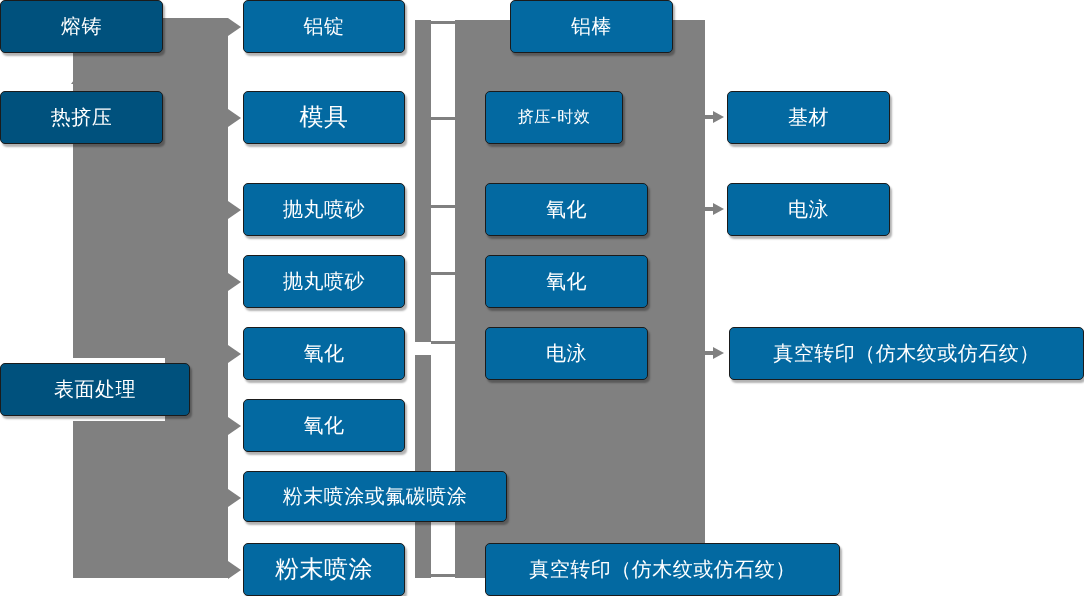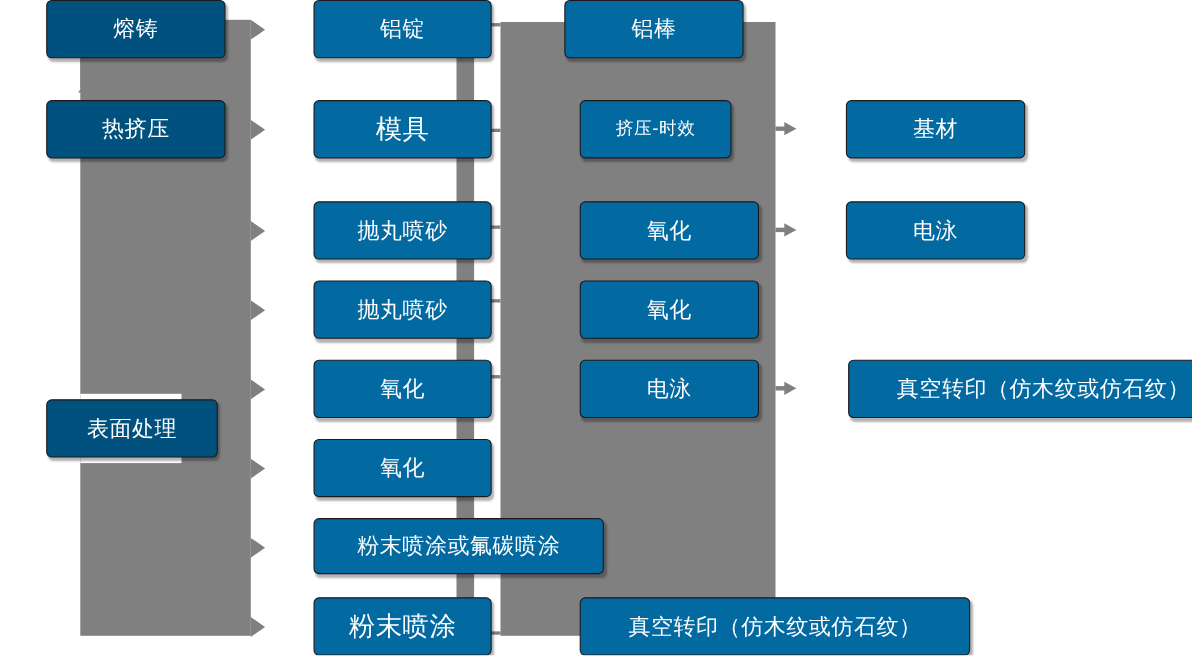--- a/index.html
+++ b/index.html
@@ -63,21 +63,20 @@
     border-radius: 5px;
     color: #ffffff;
     display: flex;
     align-items: center;
     justify-content: center;
     text-align: center;
     letter-spacing: .5px;
     box-shadow: 2px 3px 2px rgba(0,0,0,0.30);
     line-height: 1.15;
     white-space: nowrap;
-    margin-left: 42px;
   }
   .box.dark  { background: #00517D; }
   .box.light { background: #0369a1; }
 </style>
 </head>
 <body>
 
 <div id="canvas">
 
   <div class="band" style="left:73px; top:18px; width:155px; height:560px;"></div>
@@ -115,30 +114,30 @@
 
   <div class="arrow-sm-tail" style="left:705px; top:207px; width:11px;"></div>
   <div class="arrow-sm" style="left:713px; top:203px;"></div>
 
   <div class="arrow-sm-tail" style="left:705px; top:351px; width:11px;"></div>
   <div class="arrow-sm" style="left:713px; top:347px;"></div>
 
   <div id="boxes">
       <div class="box dark" style="left: 0px; top: 0px; width: 163px; height: 53px; font-size: 20px;">熔铸</div>
       <div class="box dark" style="left: 0px; top: 91px; width: 163px; height: 53px; font-size: 20px;">热挤压</div>
-      <div class="box dark" style="left: 0px; top: 363px; width: 156px; height: 53px; font-size: 20px;">表面处理</div>
+      <div class="box dark" style="left: 0px; top: 363px; width: 190px; height: 53px; font-size: 20px;">表面处理</div>
       <div class="box light" style="left: 243px; top: 0px; width: 162px; height: 53px; font-size: 20px;">铝锭</div>
       <div class="box light" style="left: 243px; top: 91px; width: 162px; height: 53px; font-size: 24px;">模具</div>
       <div class="box light" style="left: 243px; top: 183px; width: 162px; height: 53px; font-size: 20px;">抛丸喷砂</div>
       <div class="box light" style="left: 243px; top: 255px; width: 162px; height: 53px; font-size: 20px;">抛丸喷砂</div>
       <div class="box light" style="left: 243px; top: 327px; width: 162px; height: 53px; font-size: 20px;">氧化</div>
       <div class="box light" style="left: 243px; top: 399px; width: 162px; height: 53px; font-size: 20px;">氧化</div>
       <div class="box light" style="left: 243px; top: 471px; width: 264px; height: 51px; font-size: 20px;">粉末喷涂或氟碳喷涂</div>
       <div class="box light" style="left: 243px; top: 543px; width: 162px; height: 53px; font-size: 24px;">粉末喷涂</div>
-      <div class="box light" style="left: 471px; top: 0px; width: 163px; height: 53px; font-size: 20px;">铝棒</div>
+      <div class="box light" style="left: 510px; top: 0px; width: 163px; height: 53px; font-size: 20px;">铝棒</div>
       <div class="box light" style="left: 485px; top: 91px; width: 138px; height: 53px; font-size: 16px;">挤压-时效</div>
       <div class="box light" style="left: 485px; top: 183px; width: 163px; height: 53px; font-size: 20px;">氧化</div>
       <div class="box light" style="left: 485px; top: 255px; width: 163px; height: 53px; font-size: 20px;">氧化</div>
       <div class="box light" style="left: 485px; top: 327px; width: 163px; height: 53px; font-size: 20px;">电泳</div>
       <div class="box light" style="left: 485px; top: 543px; width: 355px; height: 53px; font-size: 20px;">真空转印（仿木纹或仿石纹）</div>
       <div class="box light" style="left: 727px; top: 91px; width: 163px; height: 53px; font-size: 20px;">基材</div>
       <div class="box light" style="left: 727px; top: 183px; width: 163px; height: 53px; font-size: 20px;">电泳</div>
       <div class="box light" style="left: 729px; top: 327px; width: 355px; height: 53px; font-size: 20px;">真空转印（仿木纹或仿石纹）</div>
     </div>
 

